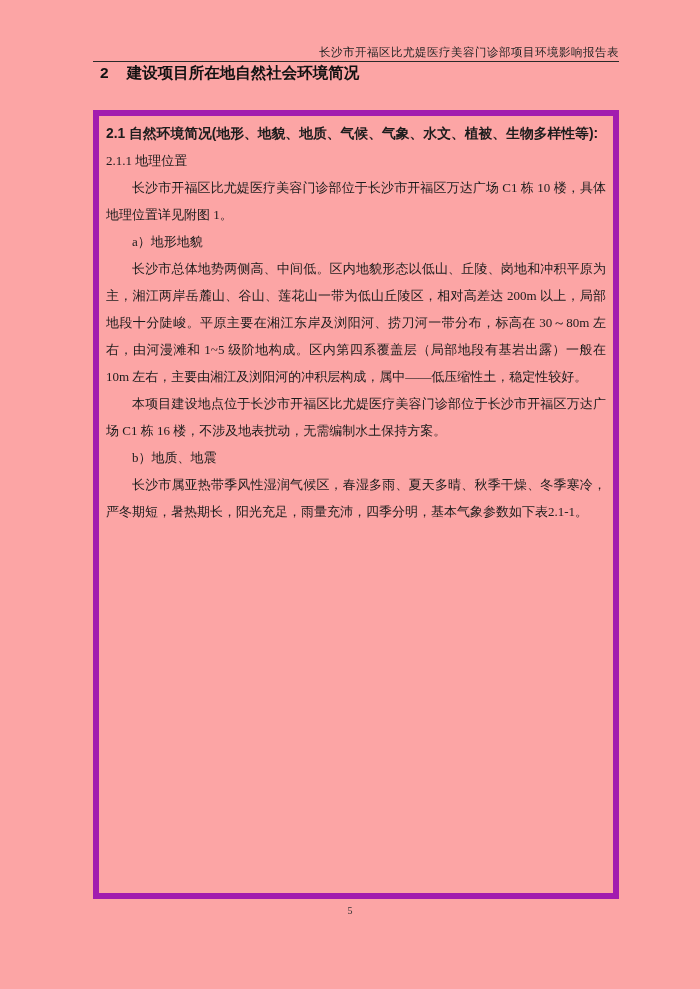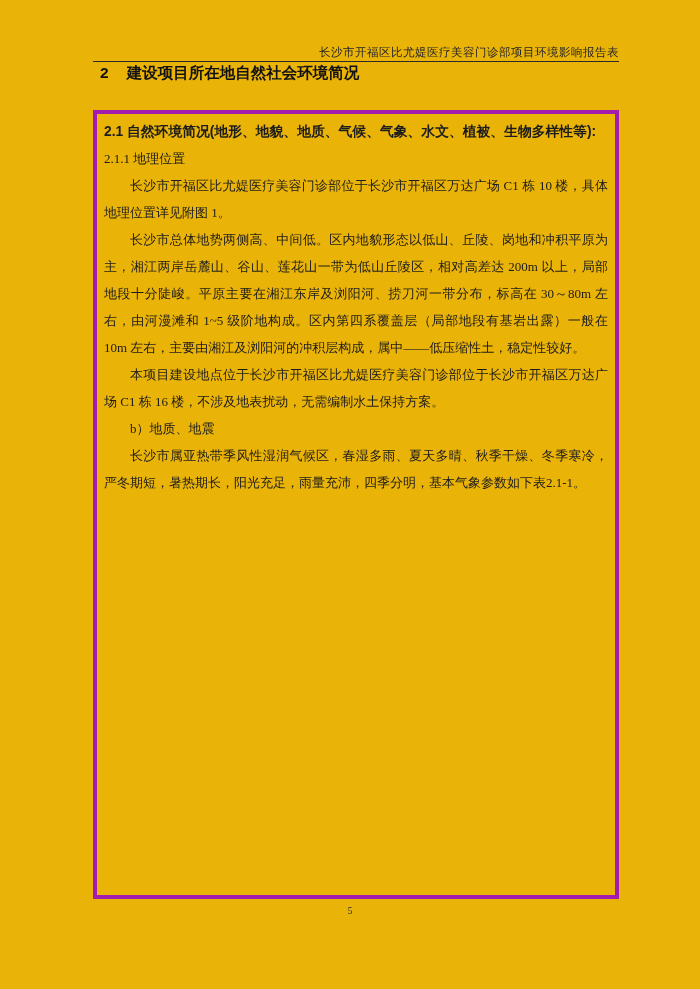--- a/index.html
+++ b/index.html
@@ -1,21 +1,21 @@
 <!DOCTYPE html>
 <html><head>
 <meta charset="utf-8">
 <style>
   html, body { margin: 0; padding: 0; background: #e8e8e8; }
   .page {
     position: relative;
     width: 700px;
     height: 989px;
     margin: 0 auto;
-    background: #eab308;
+    background: #fca5a5;
     font-family: "Liberation Serif", "DejaVu Serif", serif;
     color: #1c1c1c;
     overflow: hidden;
   }
   
   .header {
     position: absolute;
     left: 93px;
     width: 526px;
     top: 0;
@@ -42,21 +42,21 @@
   }
   .section-heading .num { margin-right: 18px; }
   
   .content-box {
     position: absolute;
     left: 93px;
     top: 110px;
     width: 526px;
     height: 789px;
     box-sizing: border-box;
-    border: 4px solid #a21caf;
+    border: 6px solid #a21caf;
     padding: 4px 7px 0 7px;
   }
   .content-box p {
     margin: 0;
     font-size: 13px;
     line-height: 27px;
     text-align: justify;
     text-justify: inter-character;
     color: #1c1c1c;
   }
@@ -90,20 +90,21 @@
   </div>
 
   <div class="section-heading">
     <span class="num">2</span><span>建设项目所在地自然社会环境简况</span>
   </div>
 
   <div class="content-box">
     <p class="box-title">2.1 自然环境简况(地形、地貌、地质、气候、气象、水文、植被、生物多样性等):</p>
     <p>2.1.1 地理位置</p>
     <p class="indent">长沙市开福区比尤媞医疗美容门诊部位于长沙市开福区万达广场 C1 栋 10 楼，具体地理位置详见附图 1。</p>
+    <p class="indent">a）地形地貌</p>
     <p class="indent">长沙市总体地势两侧高、中间低。区内地貌形态以低山、丘陵、岗地和冲积平原为主，湘江两岸岳麓山、谷山、莲花山一带为低山丘陵区，相对高差达 200m 以上，局部地段十分陡峻。平原主要在湘江东岸及浏阳河、捞刀河一带分布，标高在 30～80m 左右，由河漫滩和 1~5 级阶地构成。区内第四系覆盖层（局部地段有基岩出露）一般在 10m 左右，主要由湘江及浏阳河的冲积层构成，属中——低压缩性土，稳定性较好。</p>
     <p class="indent">本项目建设地点位于长沙市开福区比尤媞医疗美容门诊部位于长沙市开福区万达广场 C1 栋 16 楼，不涉及地表扰动，无需编制水土保持方案。</p>
     <p class="indent">b）地质、地震</p>
     <p class="indent">长沙市属亚热带季风性湿润气候区，春湿多雨、夏天多晴、秋季干燥、冬季寒冷，严冬期短，暑热期长，阳光充足，雨量充沛，四季分明，基本气象参数如下表2.1-1。</p>
   </div>
 
   <div class="page-number">5</div>
 
 </div>
 

